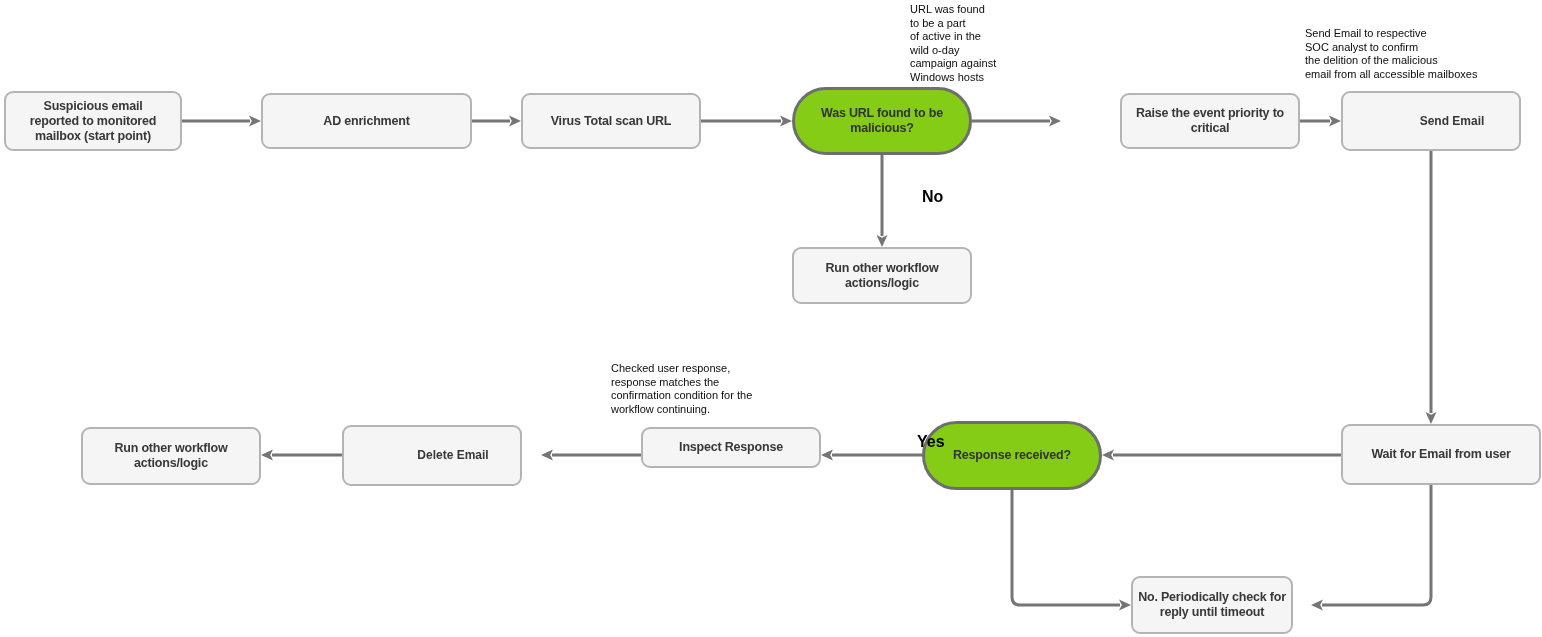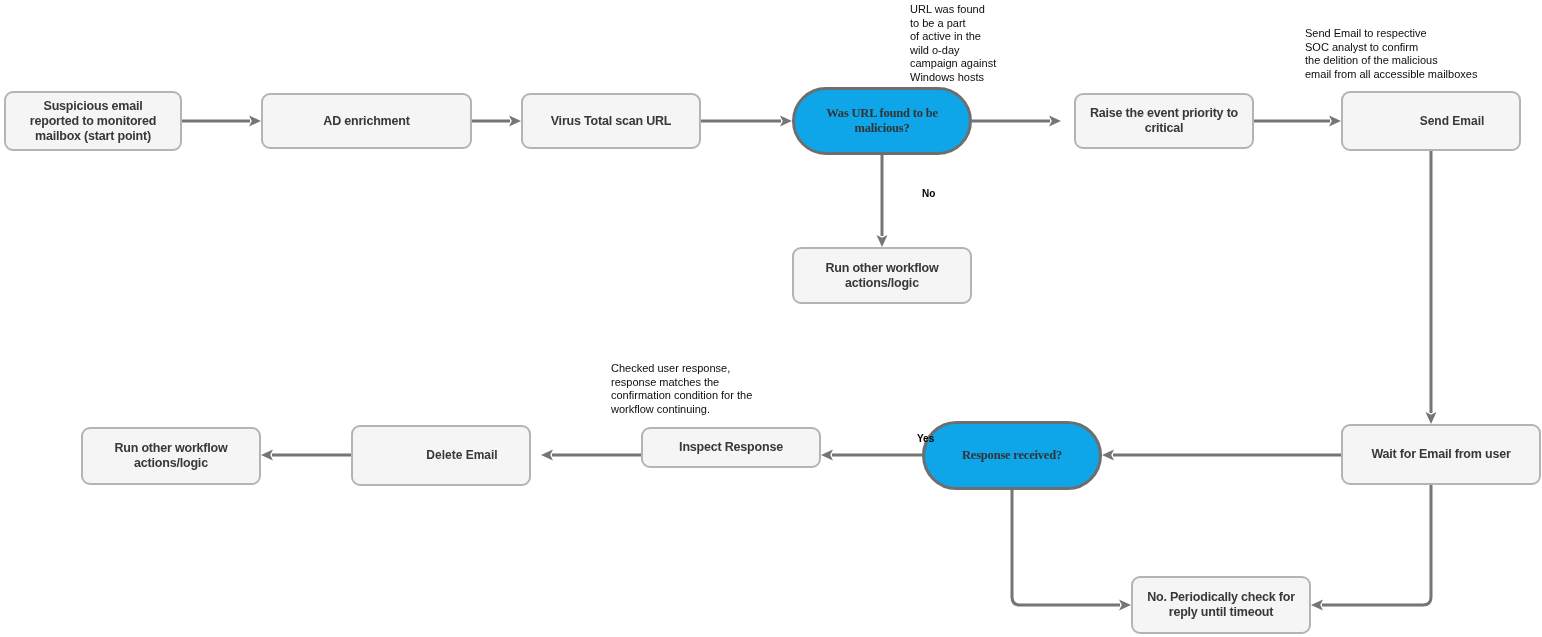--- a/index.html
+++ b/index.html
@@ -28,40 +28,39 @@
     text-align: center;
     color: #383838;
     font-size: 12.5px;
     font-weight: bold;
     letter-spacing: -0.2px;
     line-height: 15px;
     padding: 2px;
   }
   .node .node-label { white-space: pre-line; width: 100%; }
   .node.pill {
-    background: #0ea5e9;
+    background: #84cc16;
     border: 3px solid #6e6e6e;
     border-radius: 36px;
     color: #333333;
-    font-family: Liberation Serif, serif;
   }
   .node.big { font-size: 12px; letter-spacing: 0; padding-left: 44px; }
   .annotation {
     position: absolute;
     text-align: left;
     color: #0c0c0c;
     font-size: 11px;
     font-weight: 400;
     line-height: 13.5px;
     white-space: pre-line;
   }
   .edge-label {
     position: absolute;
     color: #000000;
-    font-size: 10px;
+    font-size: 16px;
     font-weight: bold;
     padding-left: 34px;
   }
 </style>
 </head>
 <body>
 
 <div class="canvas">
 
   <svg class="edges" viewBox="0 0 1542 637" xmlns="http://www.w3.org/2000/svg">
@@ -95,51 +94,51 @@
   <div class="node" style="left:261px; top:93px; width:211px; height:56px;align-items:center;">
     <span class="node-label">AD enrichment</span>
   </div>
   <div class="node" style="left:521px; top:93px; width:180px; height:56px;">
     <span class="node-label">Virus Total scan URL</span>
   </div>
   <div class="node pill" style="left:792px; top:87px; width:180px; height:68px;">
     <span class="node-label">Was URL found to be
 malicious?</span>
   </div>
-  <div class="node" style="left:1074px; top:93px; width:180px; height:56px;">
+  <div class="node" style="left:1120px; top:93px; width:180px; height:56px;">
     <span class="node-label">Raise the event priority to
 critical</span>
   </div>
   <div class="node big" style="left:1341px; top:91px; width:180px; height:60px;">
     <span class="node-label">Send Email</span>
   </div>
 
   <div class="node" style="left:792px; top:247px; width:180px; height:57px;">
     <span class="node-label">Run other workflow
 actions/logic</span>
   </div>
 
   <div class="node" style="left:81px; top:427px; width:180px; height:58px;">
     <span class="node-label">Run other workflow
 actions/logic</span>
   </div>
-  <div class="node big" style="left:351px; top:425px; width:180px; height:61px;">
+  <div class="node big" style="left:342px; top:425px; width:180px; height:61px;">
     <span class="node-label">Delete Email</span>
   </div>
   <div class="node" style="left:641px; top:427px; width:180px; height:41px;">
     <span class="node-label">Inspect Response</span>
   </div>
   <div class="node pill" style="left:922px; top:421px; width:180px; height:69px;">
     <span class="node-label">Response received?</span>
   </div>
   <div class="node" style="left:1341px; top:424px; width:200px; height:61px;">
     <span class="node-label">Wait for Email from user</span>
   </div>
 
-  <div class="node" style="left:1131px; top:576px; width:180px; height:58px;">
+  <div class="node" style="left:1131px; top:576px; width:162px; height:58px;">
     <span class="node-label">No. Periodically check for
 reply until timeout</span>
   </div>
 
   <div class="annotation" style="left:910px; top:3px; width:200px;">URL was found
 to be a part
 of active in the
 wild o-day
 campaign against
 Windows hosts</div>

